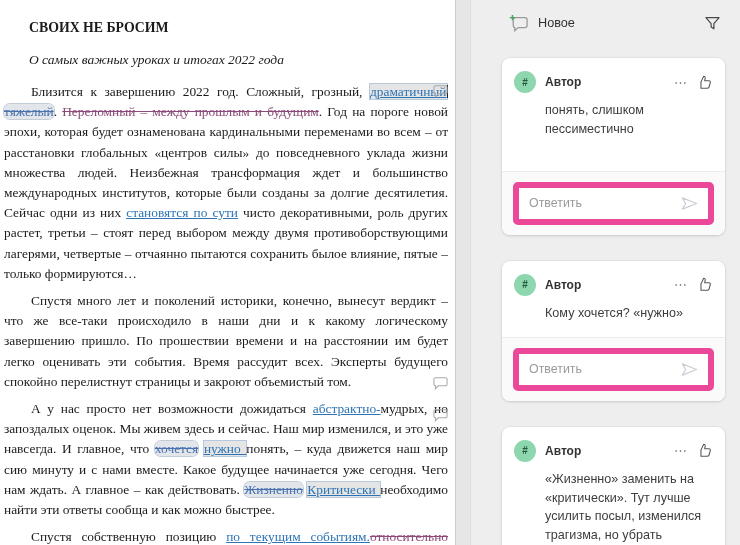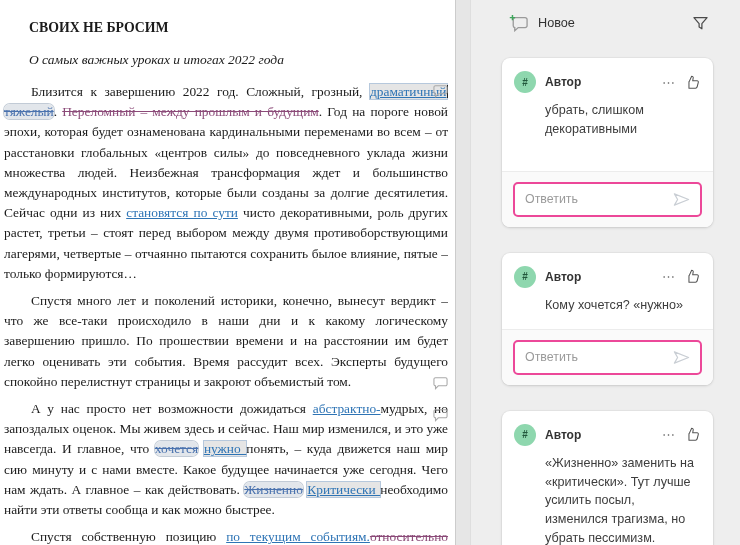--- a/index.html
+++ b/index.html
@@ -34,21 +34,21 @@
   .scroll-gutter {
     position:absolute; top:0; right:0; width:15px; height:545px;
     background:#e6e6e6; border-left:1px solid #cccccc;
   }
   .margin-bubble { position:absolute; left:433px; width:15px; height:14px; cursor:pointer; }
   .margin-bubble svg { width:15px; height:14px; display:block; }
 
   
   .comments-pane {
     flex:1; background:#eeeeee; border-left:1px solid #dedede;
-    padding:0 27px 0 31px; overflow:hidden;
+    padding:0 15px 0 31px; overflow:hidden;
   }
   .panel-header { height:58px; display:flex; align-items:center; padding:2px 4px 14px 7px; }
   .new-comment-btn { display:flex; align-items:center; gap:9px; cursor:pointer; }
   .new-comment-btn svg { width:20px; height:18px; display:block; }
   .new-label { font-size:12.7px; color:#323232; }
   .filter-btn { margin-left:auto; cursor:pointer; }
   .filter-btn svg { width:17px; height:17px; display:block; }
 
   .card {
     background:#ffffff; border-radius:8px; margin-bottom:26px;
@@ -63,21 +63,21 @@
     color:#21583c; font-size:10px; font-weight:bold;
     display:flex; align-items:center; justify-content:center; flex:none;
   }
   .author { font-weight:bold; font-size:12px; color:#333; margin-left:9px; flex:1; }
   .more-btn { color:#6b6b6b; font-size:13px; letter-spacing:1px; padding:0 6px; cursor:pointer; }
   .like-btn { cursor:pointer; padding-left:2px; }
   .like-btn svg { width:17px; height:17px; display:block; }
   .card-text { margin:8px 0 0 31px; font-size:12.6px; line-height:1.5; color:#3d3d3d; }
   .card-reply { background:#fafafa; border-top:1px solid #ececec; padding:10px 11px; }
   .reply-box {
-    background:#fff; border:2px solid #ec4899; border-radius:5px;
+    background:#fff; border:6px solid #ec4899; border-radius:5px;
     padding:8px 10px; display:flex; align-items:center; cursor:text;
   }
   .reply-placeholder { color:#9a9a9a; font-size:12.4px; flex:1; }
   .send-btn svg { width:17px; height:15px; display:block; }
 </style>
 </head>
 <body>
 
 <div class="app">
 
@@ -136,21 +136,21 @@
         <div class="card-head">
           <span class="avatar">#</span>
           <span class="author">Автор</span>
           <span class="more-btn">⋯</span>
           <span class="like-btn">
             <svg viewBox="0 0 24 24">
                 <path d="M7 10.5 v9.5 M7 11.5 l3.8 -8.3 c1.6 0 2.4 1 2.2 2.4 l-0.7 3.9 h6.2 c1.2 0 2 1.1 1.7 2.2 l-1.6 6.3 c-0.3 1.1 -1.1 2 -2.3 2 h-9.3" fill="none" stroke="#555" stroke-width="1.5" stroke-linejoin="round" stroke-linecap="round"></path>
               </svg>
           </span>
         </div>
-        <div class="card-text">убрать, слишком декоративными</div>
+        <div class="card-text">понять, слишком пессиместично</div>
       </div>
       <div class="card-reply">
         <div class="reply-box">
           <span class="reply-placeholder">Ответить</span>
           <span class="send-btn">
             <svg viewBox="0 0 24 20">
                 <path d="M2 2 l20 8 -20 8 4.5 -8 z" fill="none" stroke="#c9ced4" stroke-width="1.7" stroke-linejoin="round"></path>
               </svg>
           </span>
         </div>

